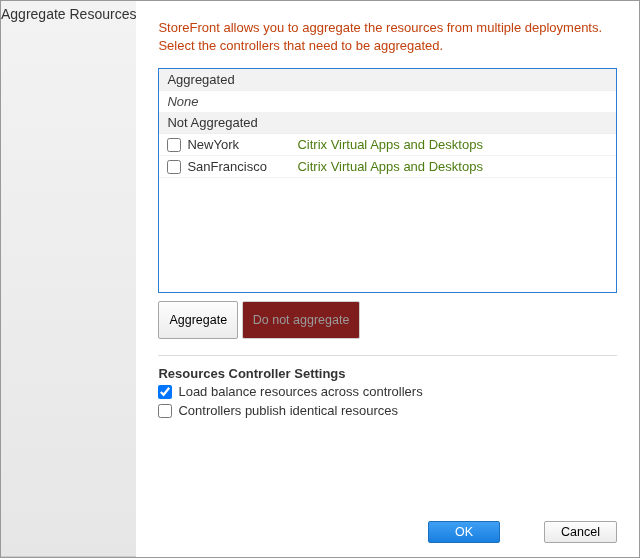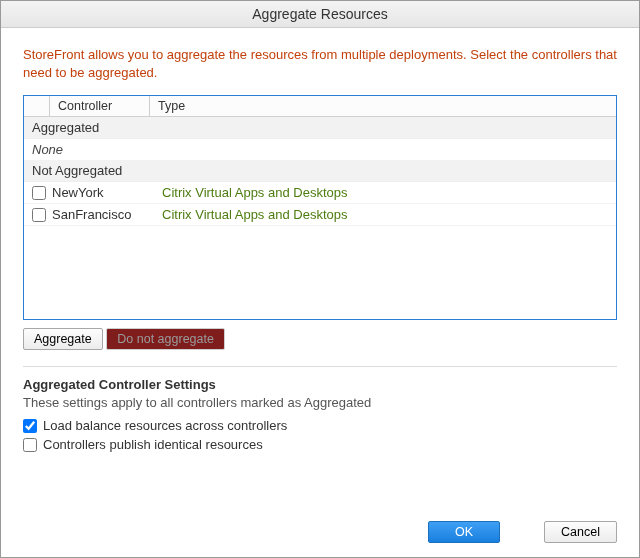--- a/index.html
+++ b/index.html
@@ -8,21 +8,21 @@
       font-size: 13px;
       background: #fff;
       color: #333;
     }
     .window {
       width: 640px;
       height: 558px;
       border: 1px solid #999;
       background: #fff;
       display: flex;
-      flex-direction: column;
+      flex-direction: row;
     }
     .titlebar {
       background: linear-gradient(#f3f3f3, #e6e6e6);
       border-bottom: 1px solid #ccc;
       text-align: center;
       padding: 5px 0;
       font-size: 14px;
       color: #333;
     }
     .content {
@@ -73,21 +73,21 @@
       border-bottom: 1px solid #f2f2f2;
     }
     .row .cb { width: 22px; display: flex; justify-content: center; }
     .row .cb input { width: 14px; height: 14px; }
     .row .controller { width: 100px; padding-left: 2px; }
     .row .type { flex: 1; padding-left: 12px; color: #4d7c0f; }
     .action-row { margin-top: 8px; margin-bottom: 12px; }
     .btn {
       font-family: inherit;
       font-size: 12.5px;
-      padding: 3px 10px;
+      padding: 11px 10px;
       border: 1px solid #a7a7a7;
       background: linear-gradient(#fdfdfd, #ececec);
       border-radius: 2px;
       cursor: pointer;
     }
     .btn.disabled {
       color: #9a9a9a;
       border-color: #cfcfcf;
       background: #7f1d1d;
       cursor: default;
@@ -122,25 +122,20 @@
 </head>
 <body>
 
 <div class="window">
   <div class="titlebar">Aggregate Resources</div>
 
   <div class="content">
     <div class="description">StoreFront allows you to aggregate the resources from multiple deployments. Select the controllers that need to be aggregated.</div>
 
     <div class="table-wrapper">
-      <div class="thead">
-        <div class="th checkbox-col"></div>
-        <div class="th controller-col">Controller</div>
-        <div class="th type-col">Type</div>
-      </div>
       <div class="section-header">Aggregated</div>
       <div class="none-row">None</div>
       <div class="section-header">Not Aggregated</div>
 
       <div class="row">
         <div class="cb">
           <input type="checkbox" style="">
         </div>
         <div class="controller">NewYork</div>
         <div class="type">Citrix Virtual Apps and Desktops</div>
@@ -155,22 +150,21 @@
       </div>
     </div>
 
     <div class="action-row">
       <button class="btn">Aggregate</button>
       <button class="btn disabled">Do not aggregate</button>
     </div>
 
     <hr class="sep">
 
-    <div class="settings-title">Aggregated Controller Settings</div>
-    <div class="settings-sub">These settings apply to all controllers marked as Aggregated</div>
+    <div class="settings-title">Resources Controller Settings</div>
 
     <label class="check-row">
       <input type="checkbox" checked="" style="">
       <span>Load balance resources across controllers</span>
     </label>
 
     <label class="check-row">
       <input type="checkbox" style="">
       <span>Controllers publish identical resources</span>
     </label>

